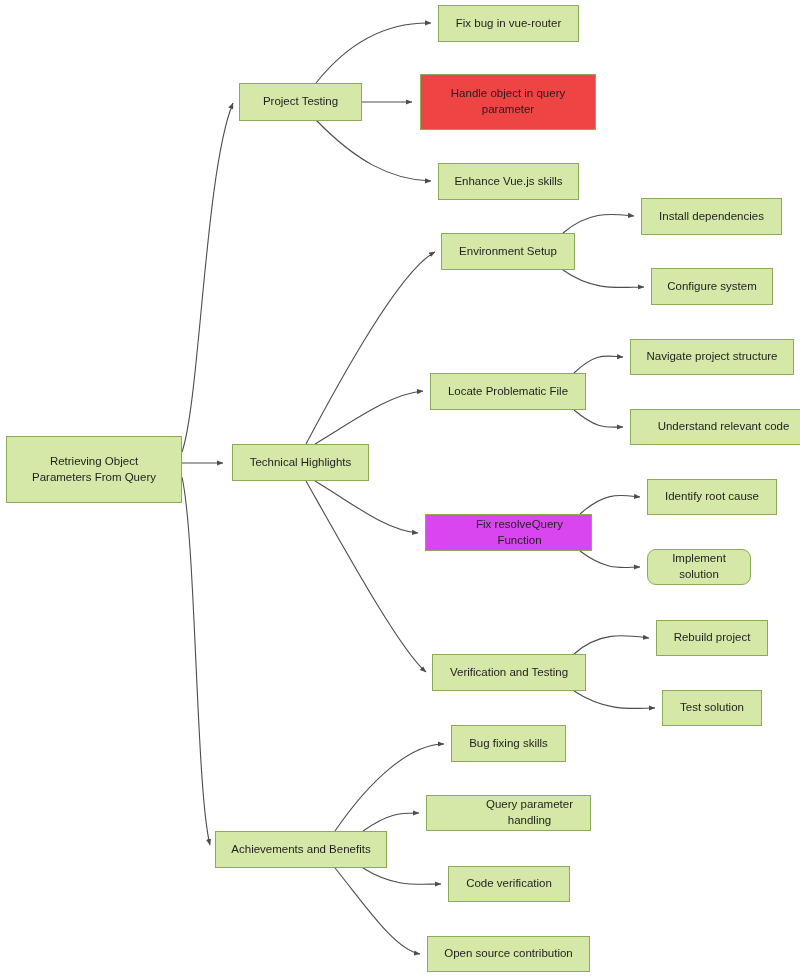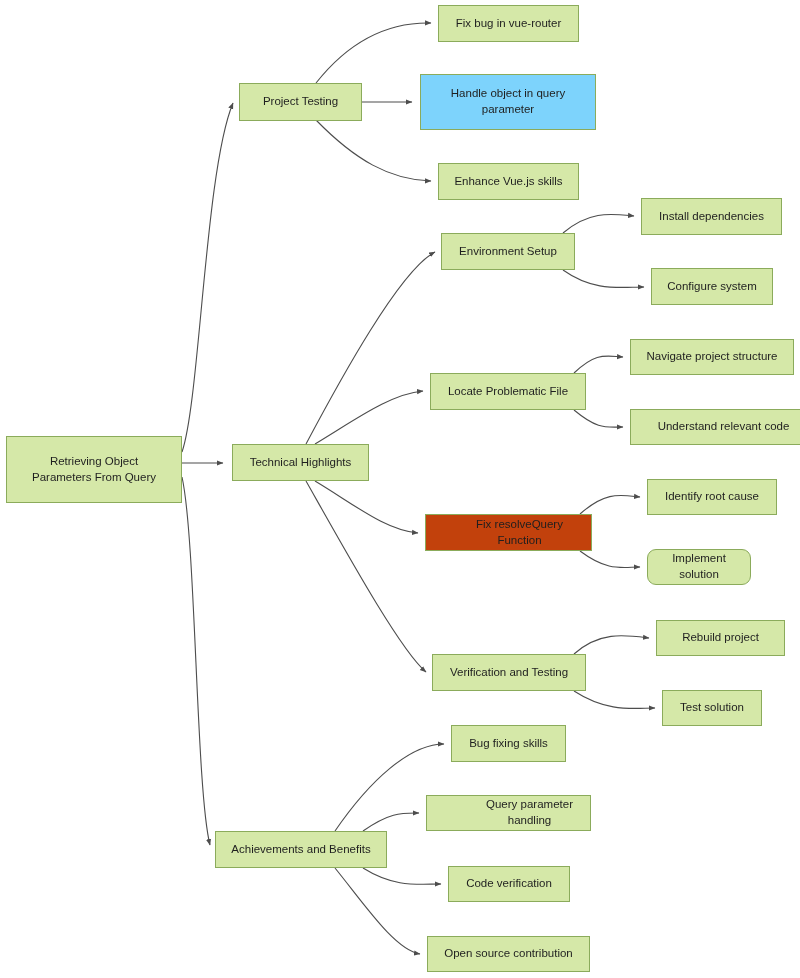--- a/index.html
+++ b/index.html
@@ -85,34 +85,34 @@
       </g>
   </svg>
 
   <div id="nodes-group">
       <div class="node" style="left: 6px; top: 436px; width: 176px; height: 67px; background: rgb(213, 232, 168); border-color: rgb(139, 171, 91); color: rgb(31, 31, 31);"><span class="node-label">Retrieving Object
 Parameters From Query</span></div>
       <div class="node" style="left: 239px; top: 83px; width: 123px; height: 38px; background: rgb(213, 232, 168); border-color: rgb(139, 171, 91); color: rgb(31, 31, 31);"><span class="node-label">Project Testing</span></div>
       <div class="node" style="left: 232px; top: 444px; width: 137px; height: 37px; background: rgb(213, 232, 168); border-color: rgb(139, 171, 91); color: rgb(31, 31, 31);"><span class="node-label">Technical Highlights</span></div>
       <div class="node" style="left: 215px; top: 831px; width: 172px; height: 37px; background: rgb(213, 232, 168); border-color: rgb(139, 171, 91); color: rgb(31, 31, 31);"><span class="node-label">Achievements and Benefits</span></div>
       <div class="node" style="left: 438px; top: 5px; width: 141px; height: 37px; background: rgb(213, 232, 168); border-color: rgb(139, 171, 91); color: rgb(31, 31, 31);"><span class="node-label">Fix bug in vue-router</span></div>
-      <div class="node" style="left: 420px; top: 74px; width: 176px; height: 56px; background: #7dd3fc; border-color: rgb(139, 171, 91); color: rgb(31, 31, 31);"><span class="node-label">Handle object in query
+      <div class="node" style="left: 420px; top: 74px; width: 176px; height: 56px; background: #ef4444; border-color: rgb(139, 171, 91); color: rgb(31, 31, 31);"><span class="node-label">Handle object in query
 parameter</span></div>
       <div class="node" style="left: 438px; top: 163px; width: 141px; height: 37px; background: rgb(213, 232, 168); border-color: rgb(139, 171, 91); color: rgb(31, 31, 31);"><span class="node-label">Enhance Vue.js skills</span></div>
       <div class="node" style="left: 441px; top: 233px; width: 134px; height: 37px; background: rgb(213, 232, 168); border-color: rgb(139, 171, 91); color: rgb(31, 31, 31);"><span class="node-label">Environment Setup</span></div>
       <div class="node" style="left: 641px; top: 198px; width: 141px; height: 37px; background: rgb(213, 232, 168); border-color: rgb(139, 171, 91); color: rgb(31, 31, 31);"><span class="node-label">Install dependencies</span></div>
       <div class="node" style="left: 651px; top: 268px; width: 122px; height: 37px; background: rgb(213, 232, 168); border-color: rgb(139, 171, 91); color: rgb(31, 31, 31);"><span class="node-label">Configure system</span></div>
       <div class="node" style="left: 430px; top: 373px; width: 156px; height: 37px; background: rgb(213, 232, 168); border-color: rgb(139, 171, 91); color: rgb(31, 31, 31);"><span class="node-label">Locate Problematic File</span></div>
       <div class="node" style="left: 630px; top: 339px; width: 164px; height: 36px; background: rgb(213, 232, 168); border-color: rgb(139, 171, 91); color: rgb(31, 31, 31);"><span class="node-label">Navigate project structure</span></div>
       <div class="node" style="left: 630px; top: 409px; width: 187px; height: 36px; background: rgb(213, 232, 168); border-color: rgb(139, 171, 91); color: rgb(31, 31, 31);"><span class="node-label">Understand relevant code</span></div>
-      <div class="node" style="left: 425px; top: 514px; width: 167px; height: 37px; background: #c2410c; border-color: rgb(139, 171, 91); color: rgb(31, 31, 31); padding-left: 28px;"><span class="node-label">Fix resolveQuery Function</span></div>
+      <div class="node" style="left: 425px; top: 514px; width: 167px; height: 37px; background: #d946ef; border-color: rgb(139, 171, 91); color: rgb(31, 31, 31); padding-left: 28px;"><span class="node-label">Fix resolveQuery Function</span></div>
       <div class="node" style="left: 647px; top: 479px; width: 130px; height: 36px; background: rgb(213, 232, 168); border-color: rgb(139, 171, 91); color: rgb(31, 31, 31);"><span class="node-label">Identify root cause</span></div>
       <div class="node" style="left: 647px; top: 549px; width: 104px; height: 36px; background: rgb(213, 232, 168); border-color: rgb(139, 171, 91); color: rgb(31, 31, 31); border-radius: 9px;"><span class="node-label">Implement solution</span></div>
       <div class="node" style="left: 432px; top: 654px; width: 154px; height: 37px; background: rgb(213, 232, 168); border-color: rgb(139, 171, 91); color: rgb(31, 31, 31);"><span class="node-label">Verification and Testing</span></div>
-      <div class="node" style="left: 656px; top: 620px; width: 129px; height: 36px; background: rgb(213, 232, 168); border-color: rgb(139, 171, 91); color: rgb(31, 31, 31);"><span class="node-label">Rebuild project</span></div>
+      <div class="node" style="left: 656px; top: 620px; width: 112px; height: 36px; background: rgb(213, 232, 168); border-color: rgb(139, 171, 91); color: rgb(31, 31, 31);"><span class="node-label">Rebuild project</span></div>
       <div class="node" style="left: 662px; top: 690px; width: 100px; height: 36px; background: rgb(213, 232, 168); border-color: rgb(139, 171, 91); color: rgb(31, 31, 31);"><span class="node-label">Test solution</span></div>
       <div class="node" style="left: 451px; top: 725px; width: 115px; height: 37px; background: rgb(213, 232, 168); border-color: rgb(139, 171, 91); color: rgb(31, 31, 31);"><span class="node-label">Bug fixing skills</span></div>
       <div class="node" style="left: 426px; top: 795px; width: 165px; height: 36px; background: rgb(213, 232, 168); border-color: rgb(139, 171, 91); color: rgb(31, 31, 31); padding-left: 48px;"><span class="node-label">Query parameter handling</span></div>
       <div class="node" style="left: 448px; top: 866px; width: 122px; height: 36px; background: rgb(213, 232, 168); border-color: rgb(139, 171, 91); color: rgb(31, 31, 31);"><span class="node-label">Code verification</span></div>
       <div class="node" style="left: 427px; top: 936px; width: 163px; height: 36px; background: rgb(213, 232, 168); border-color: rgb(139, 171, 91); color: rgb(31, 31, 31);"><span class="node-label">Open source contribution</span></div>
     </div>
 
 </div>
 
 </body></html>

